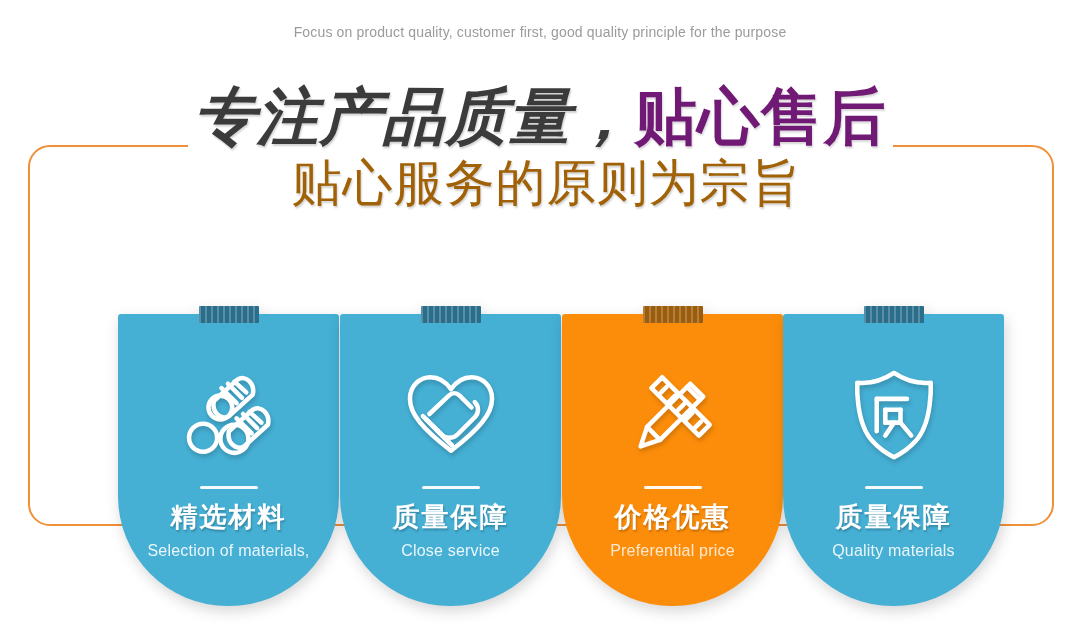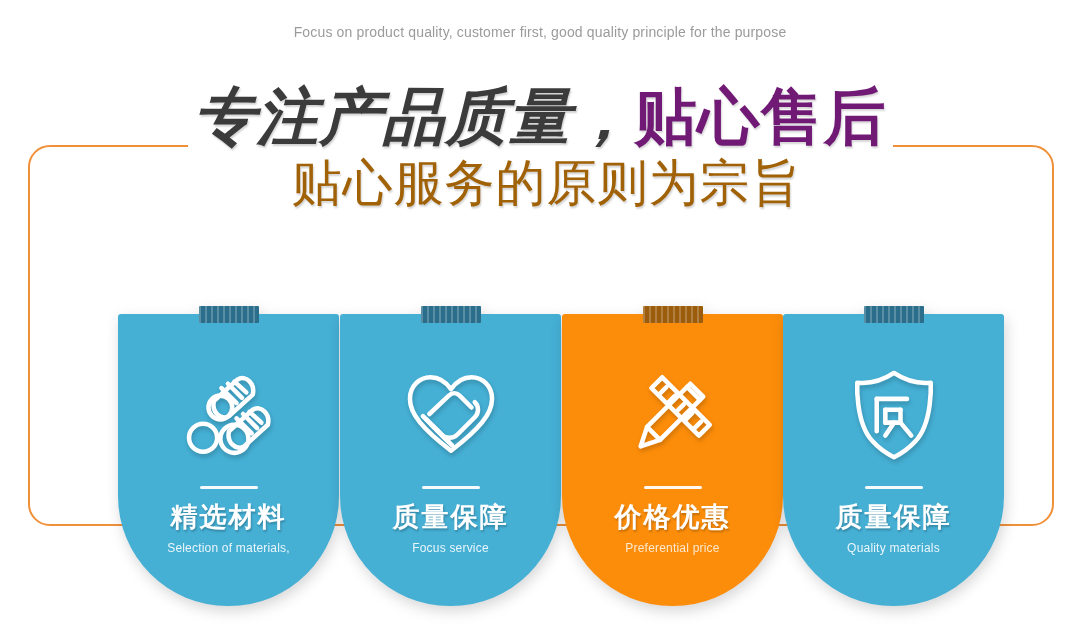--- a/index.html
+++ b/index.html
@@ -174,21 +174,21 @@
     font-weight: bold;
     color: #ffffff;
     letter-spacing: 2px;
     line-height: 1.1;
     text-shadow: 1px 2px 2px rgba(0,0,0,0.22);
     white-space: nowrap;
   }
 
   .card-subtitle {
     margin-top: 9px;
-    font-size: 12px;
+    font-size: 16px;
     font-weight: 400;
     color: #eaf6fb;
     letter-spacing: 0.2px;
     line-height: 1.1;
     white-space: nowrap;
   }
   .card.orange .card-subtitle { color: #fde8cd; }
 </style>
 </head>
 <body>
@@ -249,21 +249,21 @@
           <path d="M27 55 L40 68"></path>
           <path d="M32 60 L45 73"></path>
           <path d="M37 65 L48 76"></path>
           <path d="M42 70 L51 79"></path>
 
           <path d="M24 52 L41 69 C45 73 52 73 56 69 L72 53 C76 49 76 43 72 39"></path>
         </svg>
       </div>
       <div class="card-divider"></div>
       <div class="card-title">质量保障</div>
-      <div class="card-subtitle">Focus service</div>
+      <div class="card-subtitle">Close service</div>
     </div>
 
     <div class="card orange card-3">
       <div class="card-tab"></div>
       <div class="card-icon">
         <svg viewBox="0 0 100 100" fill="none" stroke="#ffffff" stroke-width="4.2" stroke-linecap="round" stroke-linejoin="round">
 
           <path d="M20 80 L26 62 L66 22 L78 34 L38 74 Z"></path>
           <path d="M26 62 L38 74"></path>
           <path d="M63 25 L75 37"></path>

